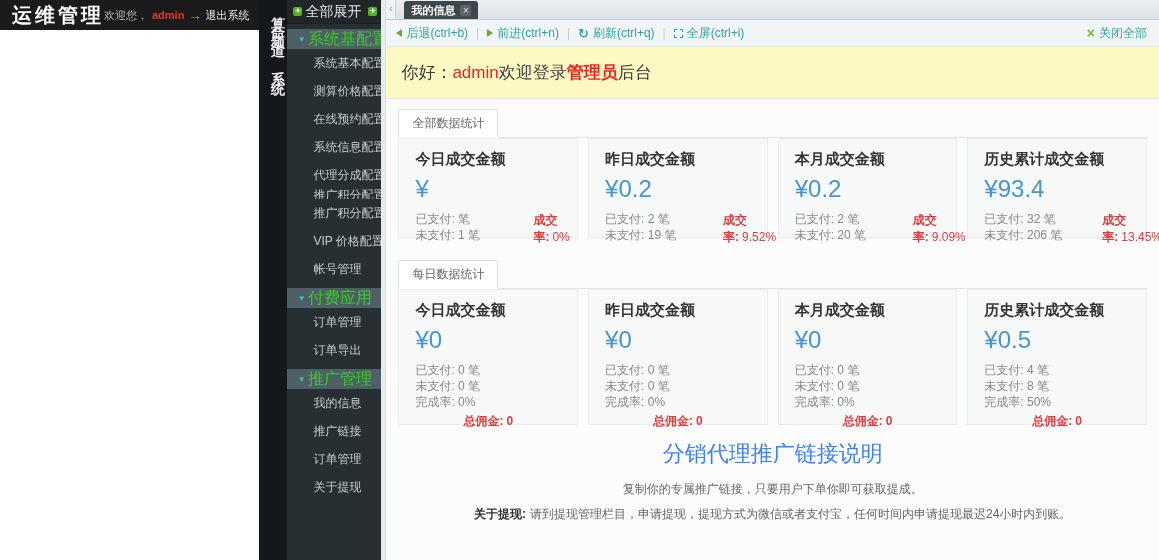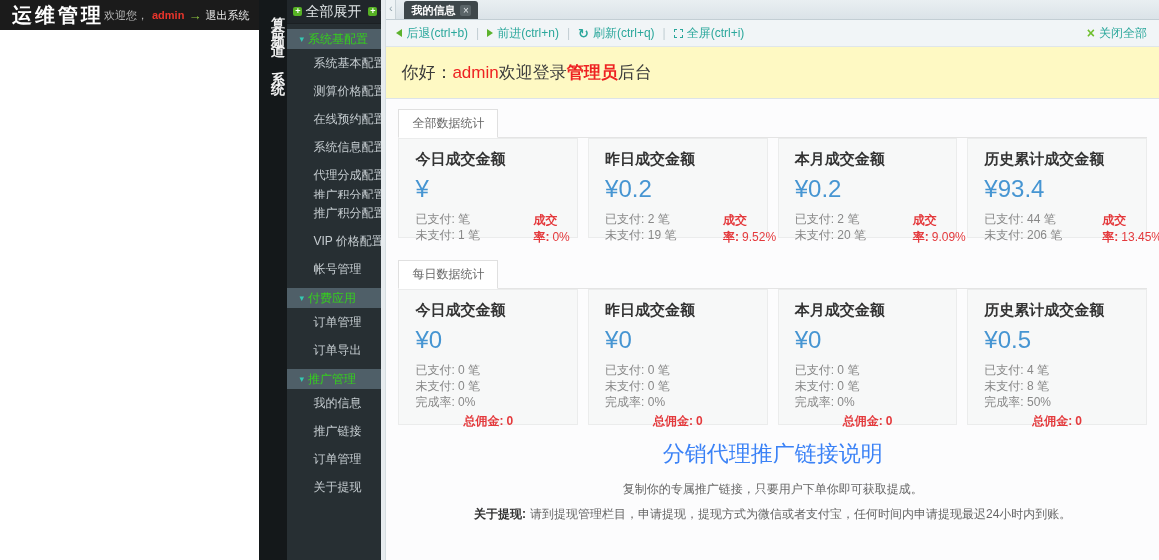--- a/index.html
+++ b/index.html
@@ -24,21 +24,21 @@
           letter-spacing:9px; margin:0 auto 18px auto; display:block; width:28px; text-align:center; cursor:pointer; }
 
   
   .sidebar { width:94px; background:#272f33; flex:0 0 auto; overflow:hidden; }
   .side-head { height:24px; background:#20262a; display:flex; align-items:center; gap:7px; padding-left:6px; border-bottom:1px solid #1b2023; }
   .side-btn { display:flex; align-items:center; gap:3px; cursor:pointer; }
   .side-btn .plus { width:9px; height:9px; background:#56b224; border-radius:2px; color:#fff; font-size:9px; line-height:9px; text-align:center; font-weight:bold; }
   .side-btn span.lbl { color:#dde2e4; font-size:14px; white-space:nowrap; }
   .group { height:20px; background:#4f5f68; margin-top:5px; display:flex; align-items:center; padding-left:12px; gap:4px; cursor:pointer; }
   .group .caret { color:#35c9b2; font-size:9px; line-height:9px; }
-  .group .glabel { color:#35cf1d; font-size:12px; white-space:nowrap; }
+  .group .glabel { color:#35cf1d; font-size:16px; white-space:nowrap; }
   .item { height:28px; line-height:28px; padding-left:26px; color:#c5ccd0; font-size:12px; white-space:nowrap; cursor:pointer; }
   .item-clip { height:10px; overflow:hidden; line-height:13px; padding-left:26px; color:#c5ccd0; font-size:12px; white-space:nowrap; }
 
   .divider { width:5px; background:#e7ecef; border-right:1px solid #d6dee2; flex:0 0 auto; }
 
   
   .main { flex:1; display:flex; flex-direction:column; min-width:0; background:#fcfcfd; }
 
   .tabbar { height:20px; background:linear-gradient(#e9eff2,#dbe3e8); border-bottom:1px solid #c3ced4; display:flex; align-items:flex-end; flex:0 0 auto; }
   .tab-scroll { width:10px; height:20px; background:#eef3f5; border-right:1px solid #c9d3d8; color:#8fa2ab; font-size:11px; line-height:18px; text-align:center; cursor:pointer; }
@@ -224,21 +224,21 @@
             <div class="cdetails">
               <div class="dline">已支付: 2 笔</div>
               <div class="dline">未支付: 20 笔</div>
               <div class="crate"><b>成交率:</b><span>9.09%</span></div>
             </div>
           </div>
           <div class="card">
             <div class="ctitle">历史累计成交金额</div>
             <div class="camount">¥93.4</div>
             <div class="cdetails">
-              <div class="dline">已支付: 44 笔</div>
+              <div class="dline">已支付: 32 笔</div>
               <div class="dline">未支付: 206 笔</div>
               <div class="crate"><b>成交率:</b><span>13.45%</span></div>
             </div>
           </div>
         </div>
 
         <div class="tabrow sec2">
           <span class="stab">每日数据统计</span>
         </div>
         <div class="cards row2">

